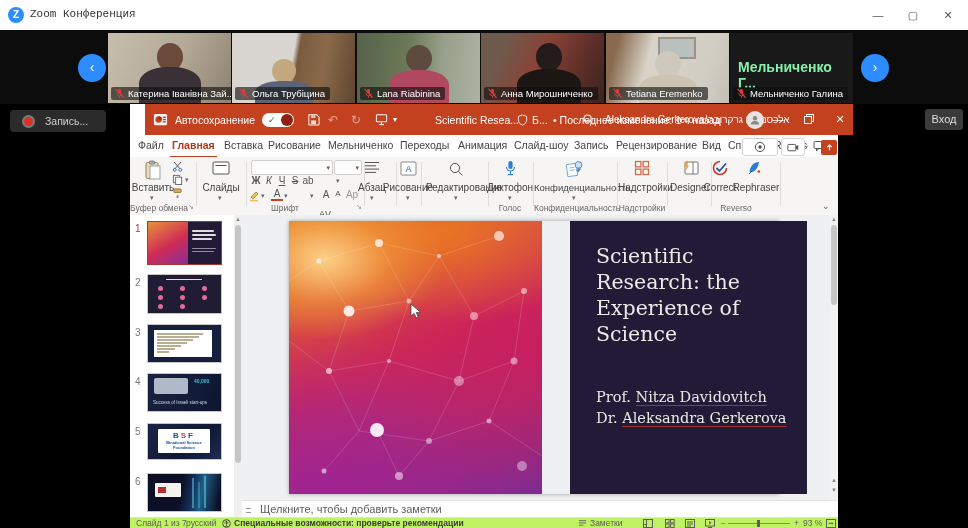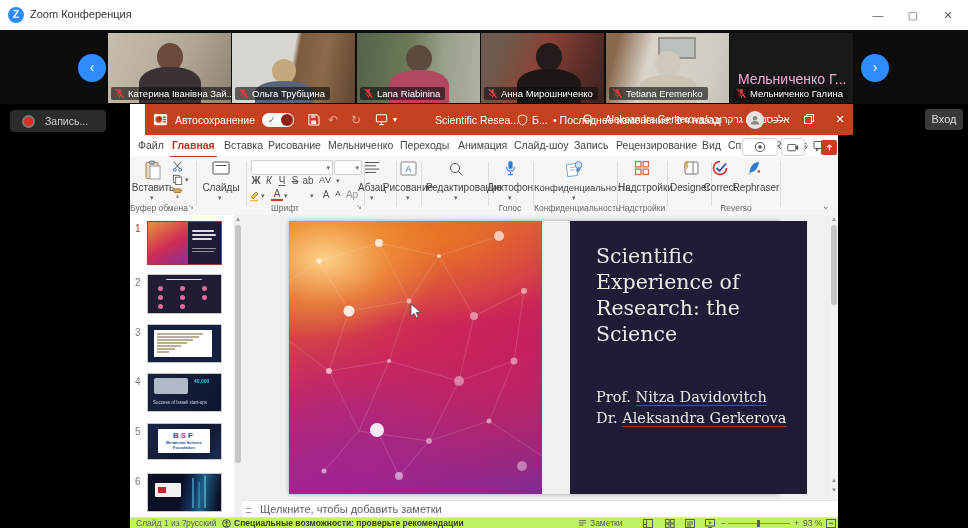--- a/index.html
+++ b/index.html
@@ -3,32 +3,32 @@
 <meta charset="utf-8">
 <style>
   html,body{margin:0;padding:0;background:#000;}
   #screen{position:relative;width:968px;height:528px;background:#000;overflow:hidden;
           font-family:"Liberation Sans",sans-serif;-webkit-font-smoothing:antialiased;}
   .abs{position:absolute;}
   
   .zoom-titlebar{left:0;top:0;width:968px;height:30px;background:#fff;}
   .zoom-logo{left:8px;top:7px;width:16px;height:16px;border-radius:50%;background:#2d8cff;color:#fff;
              font-size:10px;font-weight:bold;text-align:center;line-height:16px;}
-  .zoom-title{left:30px;top:8px;font-size:11px;color:#333;}
+  .zoom-title{left:30px;top:8px;font-size:11px;color:#333;font-family:Liberation Mono, monospace;}
   .winbtn{top:4px;width:28px;height:22px;color:#555;font-size:11px;text-align:center;line-height:22px;}
   
   .strip{left:0;top:30px;width:968px;height:74px;background:#0c0c0c;}
   .tile{top:3px;width:123px;height:70px;overflow:hidden;background:#222;}
   .head{position:absolute;left:50%;transform:translateX(-50%);border-radius:50%;}
   .body{position:absolute;left:50%;transform:translateX(-50%);border-radius:45% 45% 0 0;}
   .name-badge{position:absolute;left:3px;bottom:3px;display:flex;align-items:center;gap:3px;
               background:rgba(15,15,15,.62);border-radius:2px;padding:1px 5px 1px 3px;}
   .name-badge span{color:#fff;font-size:9.5px;white-space:nowrap;}
   .navbtn{width:28px;height:28px;border-radius:50%;background:#2d8cff;color:#fff;text-align:center;line-height:26px;font-size:14px;}
-  .bigname{position:absolute;left:8px;top:38px;color:#f9a8d4;font-weight:normal;font-size:14px;}
+  .bigname{position:absolute;left:8px;top:26px;color:#86efac;font-weight:bold;font-size:14px;}
   
   .rec-pill{left:10px;top:110px;width:96px;height:22px;background:#2b2b2b;border-radius:4px;display:flex;align-items:center;}
   .rec-dot{width:9px;height:9px;border-radius:50%;background:#d93025;border:2px solid #7a7a7a;margin:0 10px 0 12px;}
   .rec-pill span{color:#cfcfcf;font-size:10.5px;}
   .login-btn{left:925px;top:109px;width:38px;height:21px;background:#3a3a3a;border-radius:3px;color:#ddd;
              font-size:11px;text-align:center;line-height:21px;}
   
   .ppt{left:130px;top:104px;width:708px;height:424px;background:#fff;}
   .ppt-titlebar{left:15px;top:0;width:708px;height:31px;background:#c4411f;color:#fff;}
   .tb{position:absolute;top:0;height:31px;display:flex;align-items:center;color:#fff;font-size:10.5px;}
@@ -373,21 +373,21 @@
           <span class="abs chev" style="right:2px;top:3px;">▾</span>
         </div>
       <div class="combo" style="left:204px;width:26px;">
           <span class="abs chev" style="right:2px;top:3px;">▾</span>
         </div>
       <div class="fmt" style="left:120px;font-weight:bold;">Ж</div>
       <div class="fmt" style="left:133px;font-style:italic;">К</div>
       <div class="fmt" style="left:146px;text-decoration:underline;">Ч</div>
       <div class="fmt" style="left:159px;text-decoration:line-through;">S</div>
       <div class="fmt" style="left:172px;">ab</div>
-      <div class="fmt" style="left:186px;width:18px;font-size:9px;">АV</div>
+      <div class="fmt" style="left:186px;width:18px;font-size:9px;margin-top:34px;">АV</div>
       <div class="abs chev" style="left:206px;top:20px;">▾</div>
       <div class="abs" style="left:118px;top:33px;">
         <svg width="12" height="12" viewBox="0 0 12 12">
             <path d="M3 7 L8 2 L10 4 L5 9 Z" fill="#f0c24b" stroke="#8a7637" stroke-width=".7"></path>
             <rect x="2" y="9.8" width="8" height="1.6" fill="#f0c24b"></rect>
           </svg>
       </div>
       <div class="abs chev" style="left:131px;top:35px;">▾</div>
       <div class="fmt2" style="left:141px;border-bottom:2.5px solid #c4411f;height:10px;line-height:10px;">А</div>
       <div class="abs chev" style="left:154px;top:35px;">▾</div>
@@ -593,22 +593,22 @@
                 <circle cx="200" cy="200" r="2.5" opacity=".5"></circle>
               <circle cx="110" cy="255" r="4" opacity=".5"></circle>
                 <circle cx="35" cy="250" r="2.5" opacity=".55"></circle>
                 <circle cx="233" cy="245" r="5" opacity=".4"></circle>
             </g>
           </svg>
         </div>
         <div class="navy">
           <div class="slide-title">
             <div>Scientific</div>
+            <div>Research: the</div>
             <div>Experience of</div>
-            <div>Research: the</div>
             <div>Science</div>
           </div>
           <div class="slide-authors">
             <div><span>Prof. </span><span class="spell">Nitza Davidovitch</span></div>
             <div><span>Dr. </span><span class="spell">Aleksandra Gerkerova</span></div>
           </div>
         </div>
         <div class="abs" style="left:121px;top:82px;">
           <svg width="12" height="17" viewBox="0 0 12 17">
               <path d="M1 1 L1 13 L4.2 10.4 L6.2 15 L8.2 14.1 L6.3 9.6 L10.5 9.2 Z" fill="#fff" stroke="#444" stroke-width=".8"></path>

